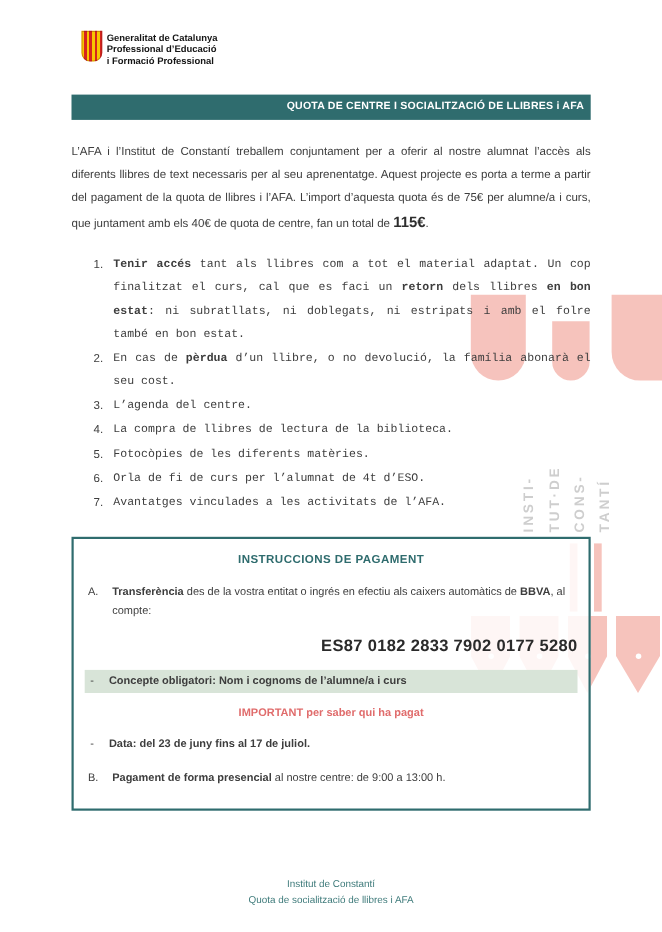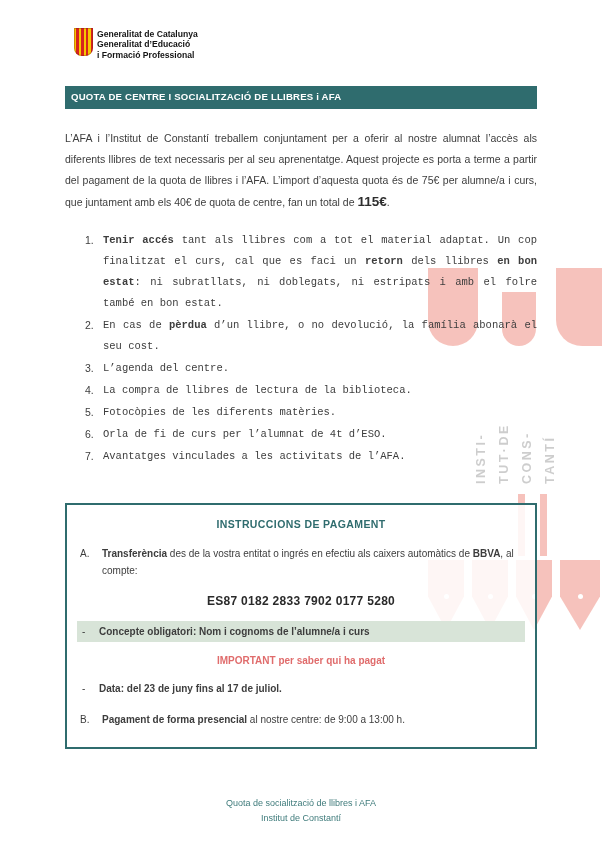--- a/index.html
+++ b/index.html
@@ -13,42 +13,42 @@
   .emblem {
     width:19px; height:28px; flex:none; border-radius:0 0 8px 8px;
     background:repeating-linear-gradient(90deg,#f7c600 0 2.4px,#d6231e 2.4px 4.8px);
     box-shadow:inset 0 0 0 1px rgba(120,30,20,.35);
   }
   .brand-lines { font-size:8.6px; font-weight:bold; color:#141414; line-height:10.4px; padding-top:1px; }
 
   .content { padding:86px 65px 0 65px; position:relative; z-index:2; }
 
   
-  .banner { background:#2f6c6e; color:#ffffff; text-align:left; padding:5px 6px 6px; }
+  .banner { background:#2f6c6e; color:#ffffff; text-align:right; padding:5px 6px 6px; }
   .banner .t1 { font-size:9.6px; font-weight:bold; line-height:12px; letter-spacing:.2px; }
   .banner .t2 { font-size:9.6px; font-weight:bold; line-height:12px; margin-top:2px; }
 
   
   .intro { margin:19px 0 0 0; font-size:10.5px; line-height:21px; text-align:justify; }
   .amt { font-size:13.5px; font-weight:bold; color:#2e2e2e; }
   .lead { margin:7px 0 0 0; font-size:10.5px; line-height:21px; }
 
   .list { margin-top:17px; padding-left:20px; }
   .li { display:flex; font-size:10.5px; line-height:21px; margin-bottom:1px; }
   .num { flex:none; width:18px; }
   .li-text { flex:1; text-align:justify;font-family:Liberation Mono, monospace; }
   .b { font-weight:bold; }
 
   
-  .box { margin-top:36px; border:2px solid #2f6c6e; padding:13px 10px 19px 10px; background:rgba(255,255,255,.85); }
+  .box { margin-top:20px; border:2px solid #2f6c6e; padding:13px 10px 19px 10px; background:rgba(255,255,255,.85); }
   .box-title { text-align:center; color:#2f6c6e; font-weight:bold; font-size:10.5px; letter-spacing:.4px; }
   .box-row { display:flex; margin-top:15px; font-size:10px; line-height:17px; }
   .box-label { flex:none; width:22px; padding-left:3px; }
   .box-text { flex:1; }
-  .account { margin-top:15px; text-align:center; font-size:12px; font-weight:bold; color:#2a2a2a; letter-spacing:.3px; }
+  .account { margin-top:15px; text-align:right; font-size:15px; font-weight:bold; color:#2a2a2a; letter-spacing:.3px; }
   .concept { margin-top:13px; background:#d8e4d8; display:flex; padding:3px 5px; font-size:10px; line-height:15px; }
   .concept .dash { flex:none; width:17px; }
   .concept .txt { font-weight:bold; }
   .important { margin-top:13px; text-align:center; color:#e06c6c; font-weight:bold; font-size:10px; }
   .date-row { margin-top:15px; display:flex; font-size:10px; line-height:15px; padding-left:5px; }
   .date-row .dash { flex:none; width:17px; }
   .date-row .txt { font-weight:bold; }
 
   
   .footer { position:absolute; left:0; right:0; bottom:22px; text-align:center; color:#3f7b7b; font-size:9px; line-height:14.5px; z-index:2; }
@@ -88,21 +88,21 @@
     <div class="nib nib1"></div>
     <div class="nib nib2"></div>
     <div class="nib nib3"></div>
     <div class="nib nib4"></div>
   </div>
 
   <div class="brand">
     <div class="emblem"></div>
     <div class="brand-lines">
       <div>Generalitat de Catalunya</div>
-      <div>Generalitat d’Educació</div>
+      <div>Professional d’Educació</div>
       <div>i Formació Professional</div>
     </div>
   </div>
 
   <div class="content">
 
     <div class="banner">
       <div class="t1">QUOTA DE CENTRE I SOCIALITZACIÓ DE LLIBRES i AFA</div>
     </div>
 
@@ -164,17 +164,17 @@
 
       <div class="box-row">
           <span class="box-label">B.</span>
           <span class="box-text"><span class="b">Pagament de forma presencial</span><span> al nostre centre: de 9:00 a 13:00 h.</span></span>
         </div>
     </div>
 
   </div>
 
   <div class="footer">
+    <div>Institut de Constantí</div>
     <div>Quota de socialització de llibres i AFA</div>
-    <div>Institut de Constantí</div>
   </div>
 
 </div>
 
 </body></html>

